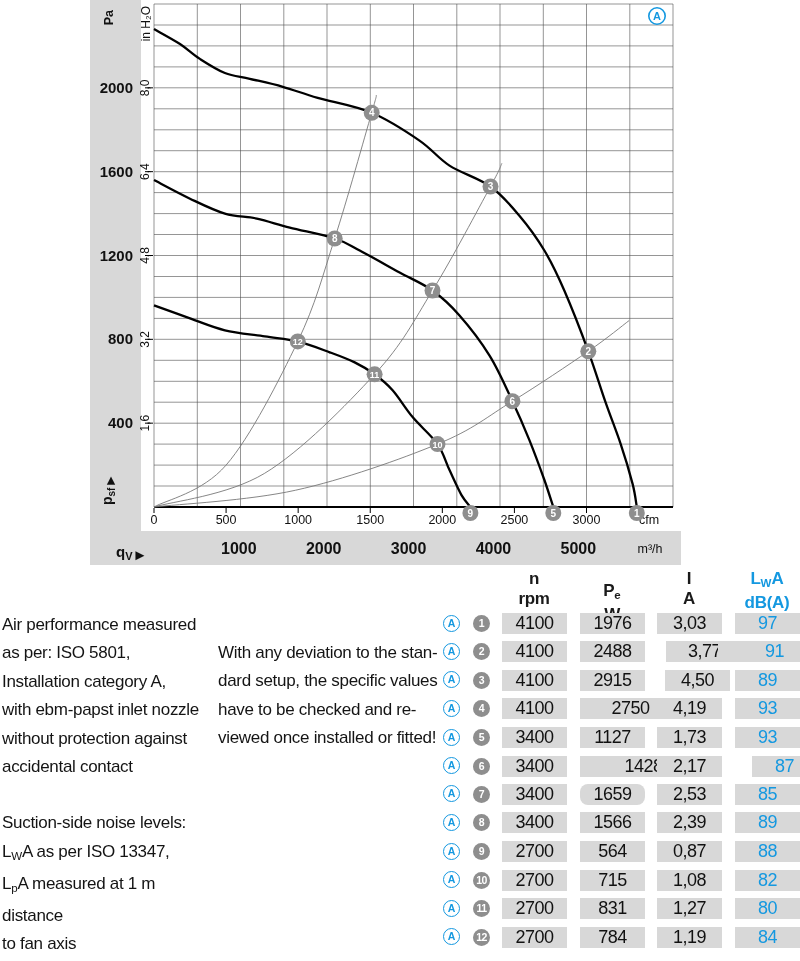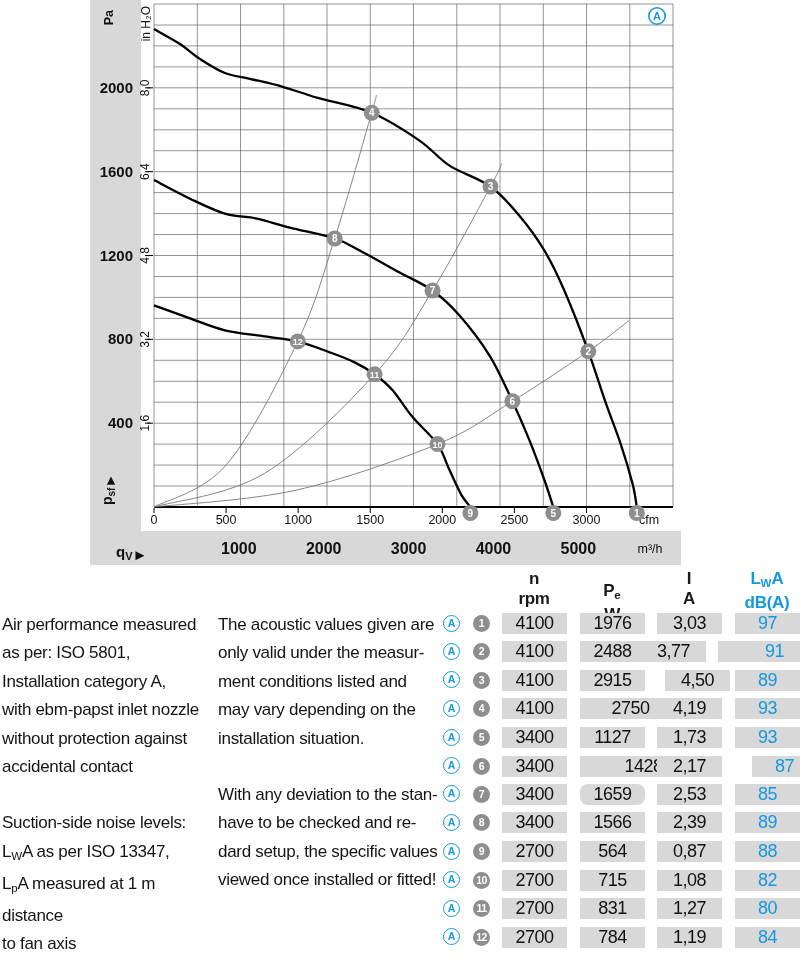--- a/index.html
+++ b/index.html
@@ -174,31 +174,24 @@
       <div>accidental contact</div>
     </div>
     <div class="para2">
       <div>Suction-side noise levels:</div>
       <div>L<sub class="sb">W</sub>A as per ISO 13347,</div>
       <div>L<sub class="sb">p</sub>A measured at 1 m distance</div>
       <div>to fan axis</div>
     </div>
   </div>
 <div id="notes-mid" class="notes">
-    <div>
-      <div>The acoustic values given are</div>
-      <div>only valid under the measur-</div>
-      <div>ment conditions listed and</div>
-      <div>may vary depending on the</div>
-      <div>installation situation.</div>
-    </div>
     <div class="para2">
       <div>With any deviation to the stan-</div>
+      <div>dard setup, the specific values</div>
       <div>have to be checked and re-</div>
-      <div>dard setup, the specific values</div>
       <div>viewed once installed or fitted!</div>
     </div>
   </div>
 
 <div id="perf-table">
   <div class="thead">
       <div class="th" style="left: 61px; top: 0px;">n<br>rpm</div>
       <div class="th" style="left: 139px; top: 12px;">P<sub class="sb">e</sub><br>W</div>
       <div class="th" style="left: 216px; top: 0px;">I<br>A</div>
       <div class="th blue" style="left: 294px; top: 0px;">L<sub class="sb">W</sub>A<br>dB(A)</div>
@@ -210,21 +203,21 @@
         <span class="cell" style="left: 62px;">4100</span>
         <span class="cell" style="left: 140px;">1976</span>
         <span class="cell" style="left: 217px;">3,03</span>
         <span class="cell lwa" style="left: 295px;">97</span>
       </div>
       <div class="trow">
         <span class="badgeA">A</span>
         <span class="badgeN">2</span>
         <span class="cell" style="left: 62px;">4100</span>
         <span class="cell" style="left: 140px;">2488</span>
-        <span class="cell" style="left: 201px;">3,77</span>
+        <span class="cell" style="left: 226px; padding-left: 6px;">3,77</span>
         <span class="cell lwa" style="left: 278px; padding-left: 24px;">91</span>
       </div>
       <div class="trow">
         <span class="badgeA">A</span>
         <span class="badgeN">3</span>
         <span class="cell" style="left: 62px;">4100</span>
         <span class="cell" style="left: 140px;">2915</span>
         <span class="cell" style="left: 225px;">4,50</span>
         <span class="cell lwa" style="left: 295px;">89</span>
       </div>

